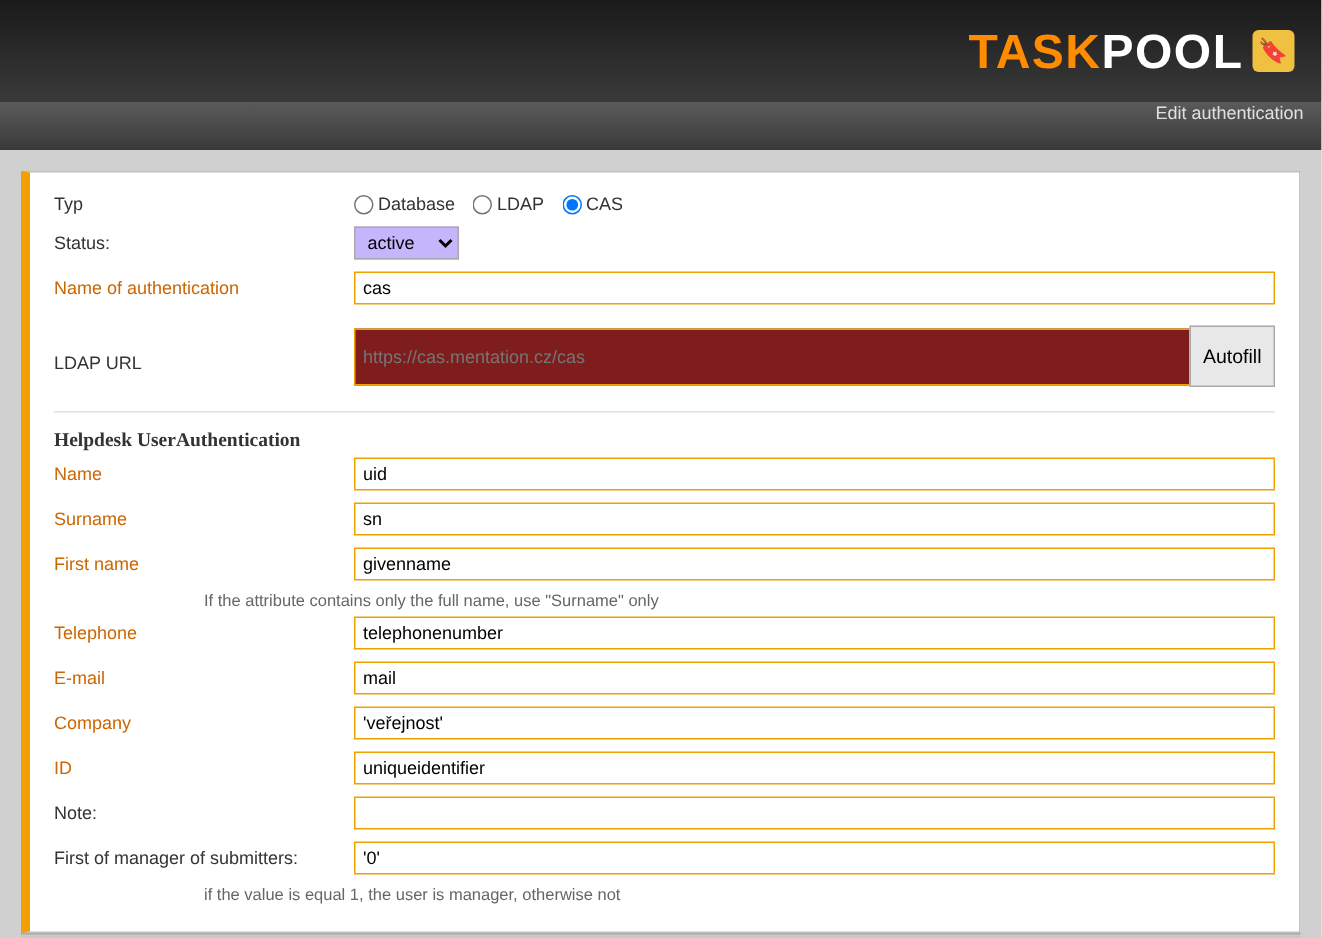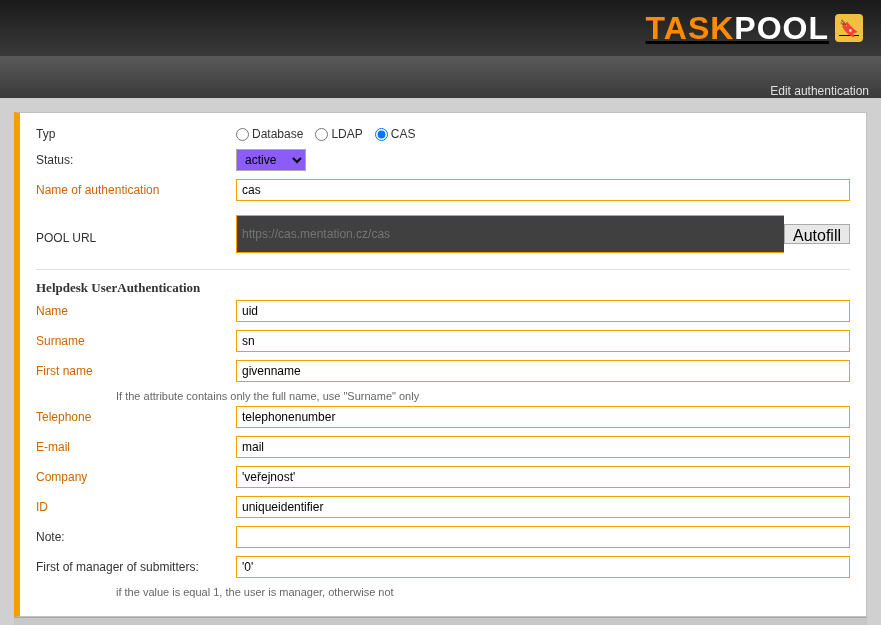--- a/index.html
+++ b/index.html
@@ -9,26 +9,25 @@
       background: #d0d0d0;
       width: 881px;
       min-height: 625px;
       display: flex;
       flex-direction: column;
     }
 
     
     .header {
       background: linear-gradient(to bottom, #1a1a1a, #3a3a3a);
-      height: 56px;
+      height: 68px;
       display: flex;
       justify-content: flex-end;
       padding-right: 10px;
       position: relative;
-      text-decoration: underline;
     }
     .logo {
       display: flex;
       align-items: center;
       margin-right: 8px;
     }
     .logo-text {
       font-size: 32px;
       font-weight: bold;
       color: #fff;
@@ -48,23 +47,23 @@
       margin-left: 6px;
       display: flex;
       align-items: center;
       justify-content: center;
       font-size: 16px;
     }
 
     
     .subtitle-bar {
       background: linear-gradient(to bottom, #5a5a5a, #3a3a3a);
-      height: 42px;
-      display: flex;
-      align-items: flex-end;
+      height: 32px;
+      display: flex;
+      align-items: flex-start;
       justify-content: flex-end;
       padding-right: 12px;
     }
     .subtitle-bar span {
       color: #e0e0e0;
       font-size: 12px;
     }
 
     
     .main-content {
@@ -117,21 +116,21 @@
       gap: 3px;
     }
     input[type="radio"] {
       margin: 0;
     }
 
     
     .status-select {
       width: 70px;
       border: 1px solid #aaa;
-      background: #8b5cf6;
+      background: #c4b5fd;
       font-size: 12px;
       padding: 2px 4px;
       height: 22px;
     }
 
     
     .text-input {
       width: 100%;
       border: 1px solid #f0a000;
       padding: 3px 5px;
@@ -147,28 +146,28 @@
       margin-bottom: 8px;
     }
     .ldap-input {
       flex: 1;
       border: 1px solid #f0a000;
       border-right: none;
       padding: 18px 5px;
       font-size: 12px;
       height: 24px;
       color: #999;
-      background: #404040;
+      background: #7f1d1d;
     }
     .autofill-btn {
       background: #e8e8e8;
       border: 1px solid #aaa;
       padding: 2px 8px;
-      font-size: 16px;
-      height: 20px;
+      font-size: 13px;
+      height: 41px;
       cursor: pointer;
       white-space: nowrap;
     }
 
     
     .section-title {
       font-weight: bold;
       color: #333;
       font-size: 13px;
       margin-top: 10px;
@@ -181,21 +180,21 @@
       font-size: 12px;
       margin-bottom: 6px;
     }
 
     
     .help-text {
       color: #666;
       font-size: 11px;
       margin-top: 1px;
       margin-bottom: 4px;
-      margin-left: 80px;
+      margin-left: 100px;
     }
 
     
     .divider {
       border: none;
       border-top: 1px solid #e0e0e0;
       margin: 8px 0;
     }
 
     
@@ -280,21 +279,21 @@
     <div class="form-row">
       <div class="form-label">Name of authentication</div>
       <div class="form-field">
         <input type="text" class="text-input" value="cas" style="">
       </div>
     </div>
 
     <div style="height:6px"></div>
 
     <div class="form-row">
-      <div class="form-label-dark">POOL URL</div>
+      <div class="form-label-dark">LDAP URL</div>
       <div class="form-field ldap-row">
         <input type="text" class="ldap-input" placeholder="https://cas.mentation.cz/cas" style="">
         <button class="autofill-btn">Autofill</button>
       </div>
     </div>
 
     <hr class="divider">
 
     <div class="section-title">Helpdesk UserAuthentication</div>
 

